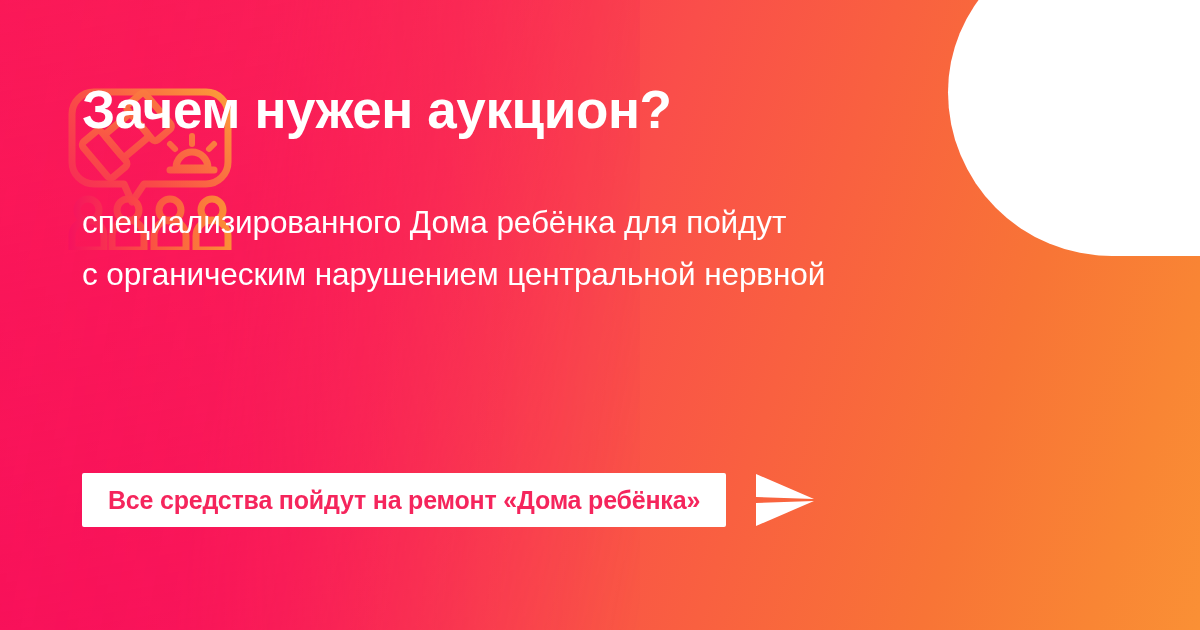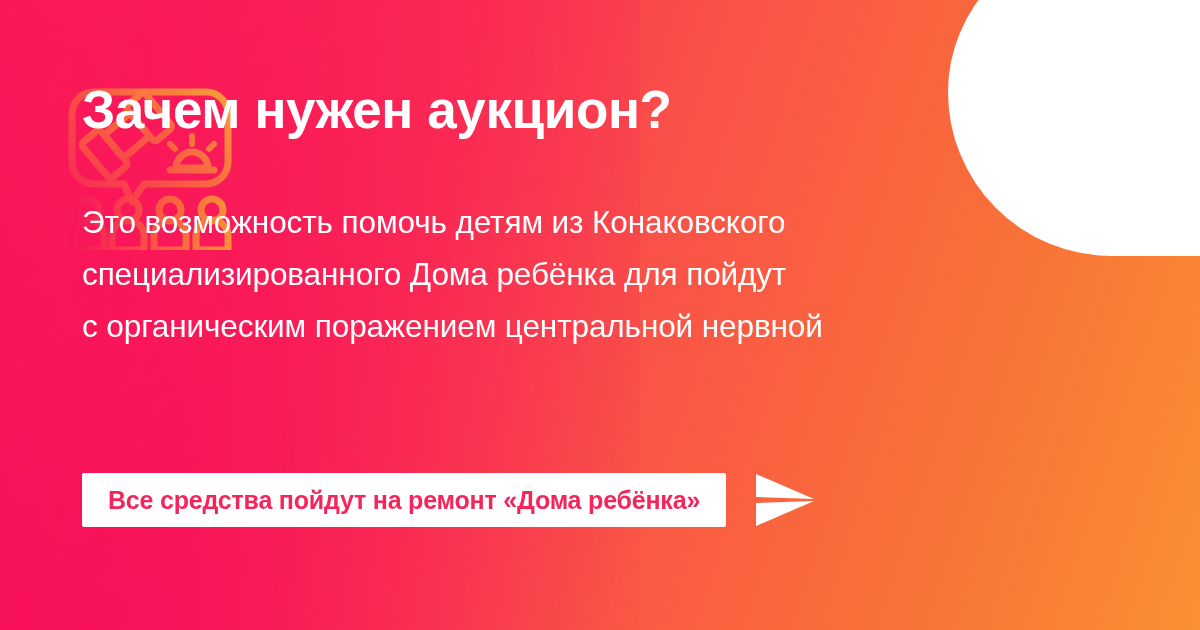--- a/index.html
+++ b/index.html
@@ -195,23 +195,22 @@
         <path d="M130 166 V152 A16 16 0 0 1 162 152 V166 Z"></path>
       </g>
     </svg>
   </div>
 
   <div class="content">
 
     <div class="headline">Зачем нужен аукцион?</div>
 
     <div class="body-copy">
-      <div class="body-line">Это возможность помочь детям из Конаковского</div>
       <div class="body-line">специализированного Дома ребёнка для пойдут</div>
-      <div class="body-line">с органическим поражением центральной нервной</div>
+      <div class="body-line">с органическим нарушением центральной нервной</div>
     </div>
 
     <div class="cta-row">
       <div class="cta-pill">
         <span class="cta-pill-label">Все средства пойдут на ремонт «Дома ребёнка»</span>
       </div>
 
       <div class="cta-arrow">
         <svg viewBox="0 0 62 56" xmlns="http://www.w3.org/2000/svg">
           <path d="M2 2 L60 27 L2 25 Z" fill="#ffffff"></path>

